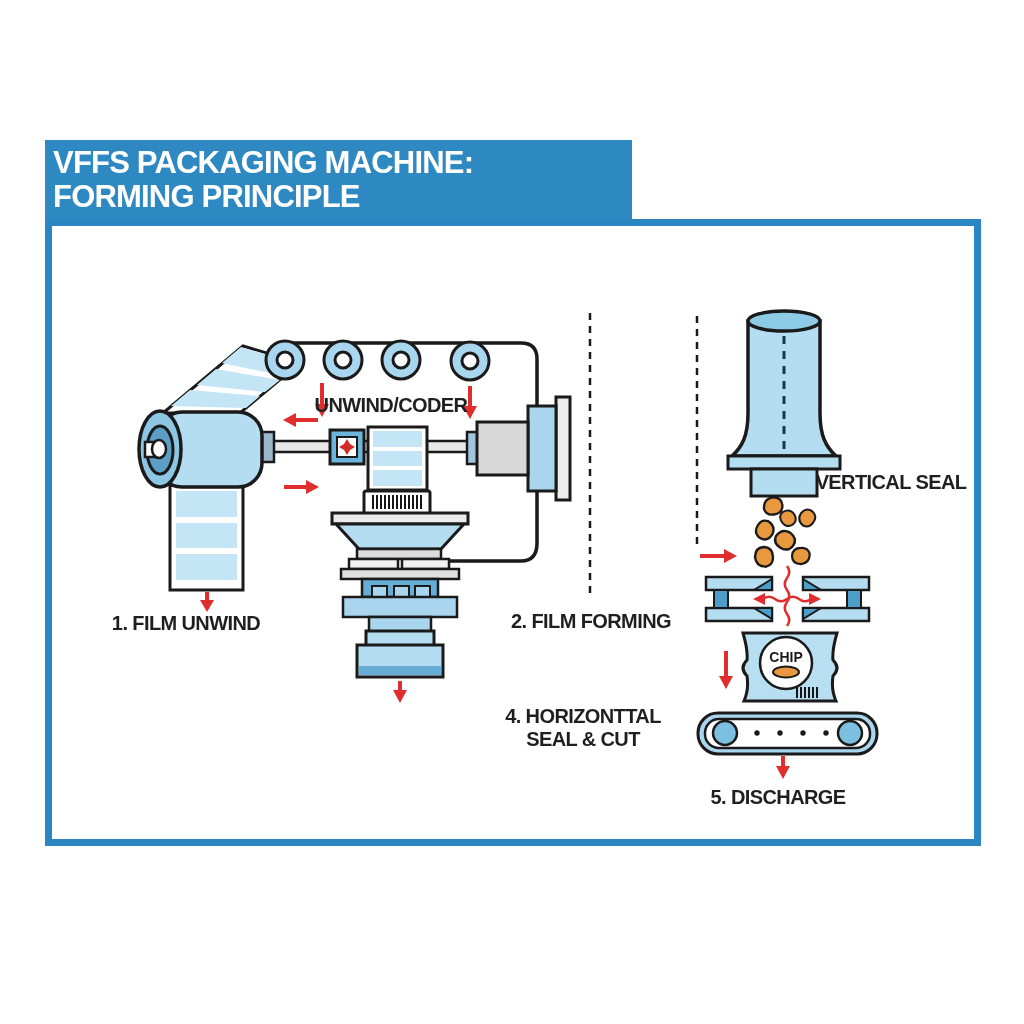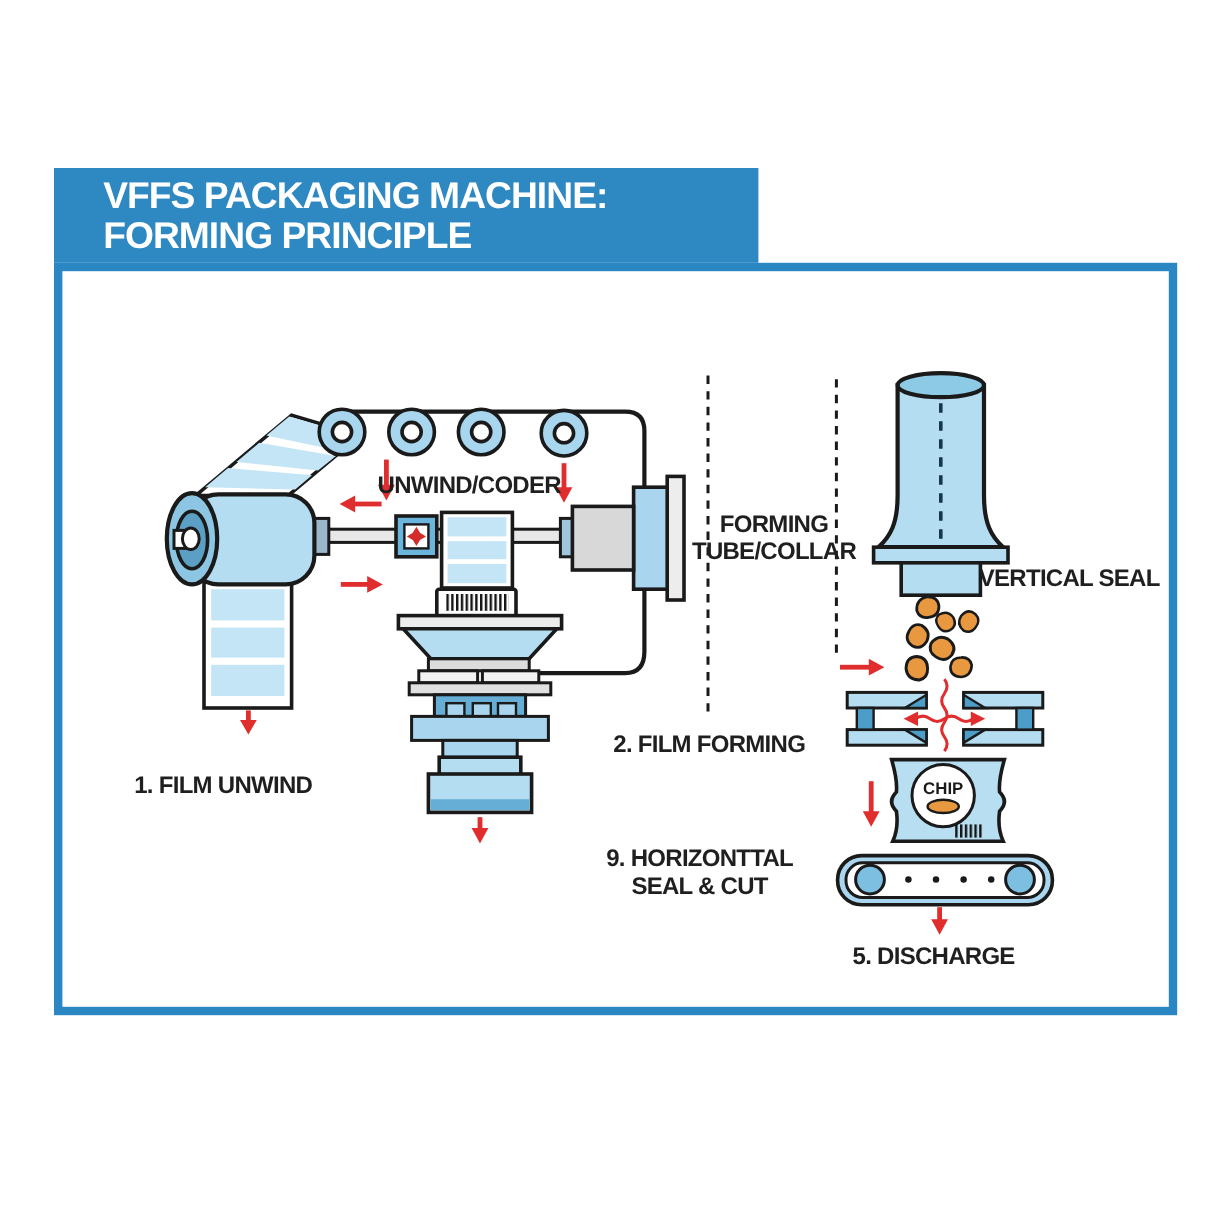--- a/index.html
+++ b/index.html
@@ -1,20 +1,20 @@
 <!DOCTYPE html>
 <html><head>
 <meta charset="utf-8">
 <style>
   html,body{margin:0;padding:0;background:#ffffff;}
   .page{position:relative;width:1024px;height:1024px;background:#ffffff;
         font-family:"Liberation Sans",sans-serif;overflow:hidden;}
   .banner{position:absolute;left:45px;top:140px;width:587px;height:79px;
           background:#2e88c2;color:#ffffff;box-sizing:border-box;
-          padding:6px 0 0 41px;z-index:3;}
+          padding:6px 0 0 8px;z-index:3;}
   .banner-line{font-size:31px;font-weight:800;letter-spacing:-0.8px;
                line-height:34px;white-space:nowrap;}
   .dbox{position:absolute;left:45px;top:219px;width:936px;height:627px;
         box-sizing:border-box;border:7px solid #2b87c4;background:#ffffff;z-index:1;}
   svg.machine{position:absolute;left:0;top:0;z-index:2;}
   .lbl{position:absolute;transform:translateX(-50%);color:#1f1f1f;
        font-weight:800;font-size:20px;letter-spacing:-0.6px;white-space:nowrap;
        text-align:center;line-height:23px;z-index:4;}
 </style>
 </head>
@@ -224,32 +224,28 @@
         </g>
       <g>
           <line x1="783" y1="756" x2="783" y2="768"></line>
           <polygon points="776,766 790,766 783,779" stroke="none"></polygon>
         </g>
     </g>
   </svg>
 
   <div class="lbl" style="left:391px;top:394px;">UNWIND/CODER</div>
 
-  <div class="lbl" style="left:645px;top:426px;">
-    <div>FORMING</div>
-    <div>TUBE/COLLAR</div>
-  </div>
 
   <div class="lbl" style="left:891px;top:471px;">VERTICAL SEAL</div>
 
-  <div class="lbl" style="left:186px;top:612px;margin-top:32px;">1. FILM UNWIND</div>
+  <div class="lbl" style="left:186px;top:612px;">1. FILM UNWIND</div>
 
   <div class="lbl" style="left:591px;top:610px;text-align:right;">2. FILM FORMING</div>
 
 
   <div class="lbl" style="left:583px;top:705px;">
-    <div>9. HORIZONTTAL</div>
+    <div>4. HORIZONTTAL</div>
     <div>SEAL &amp; CUT</div>
   </div>
 
   <div class="lbl" style="left:778px;top:786px;">5. DISCHARGE</div>
 
 </div>
 
 </body></html>

